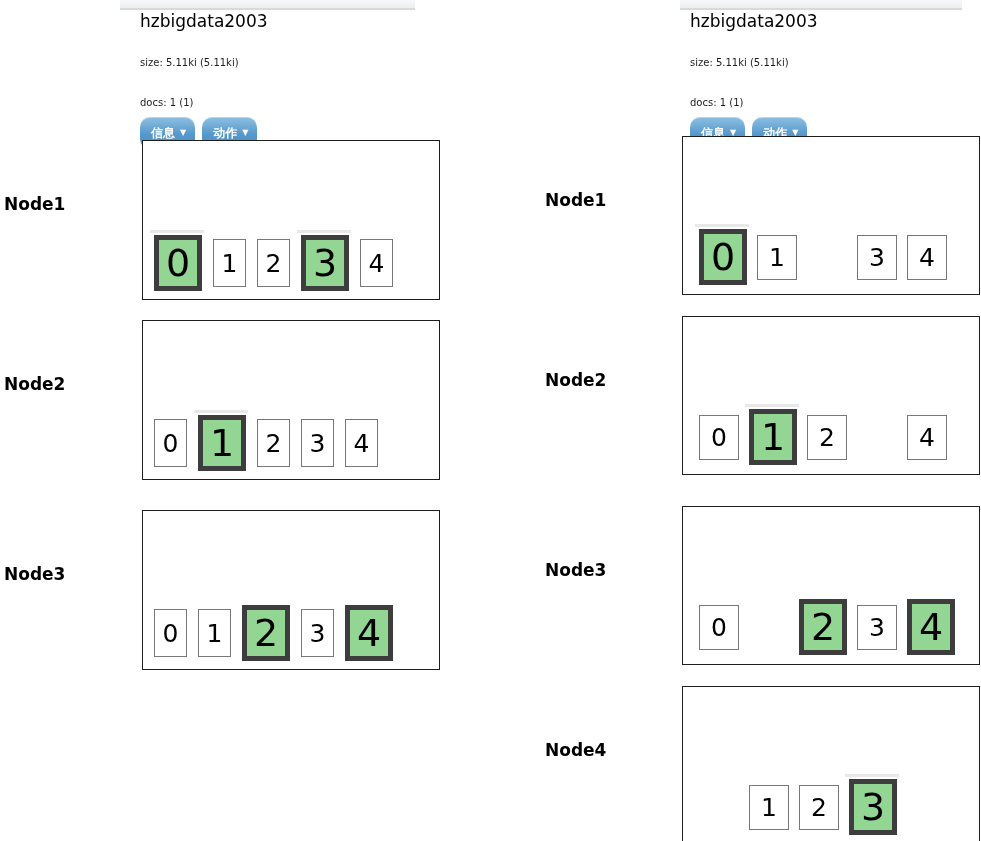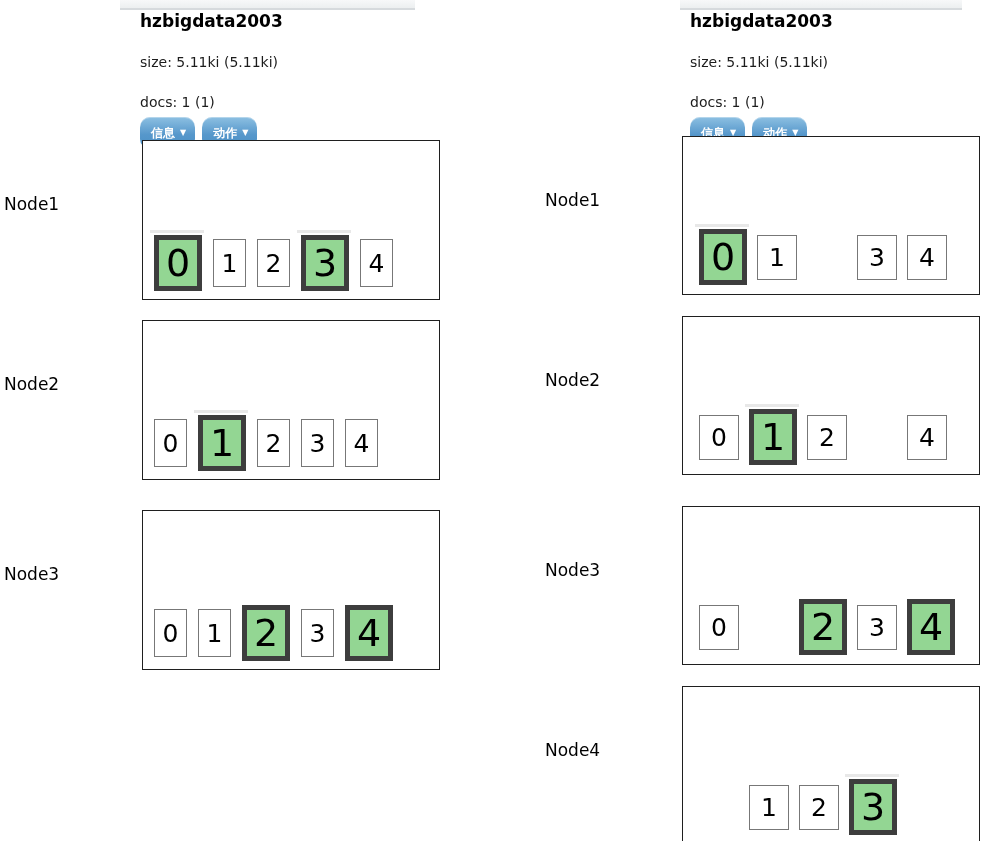--- a/index.html
+++ b/index.html
@@ -8,37 +8,37 @@
     font-family:"DejaVu Sans","Liberation Sans",sans-serif;color:#000;
   }
   .topbar{position:absolute;top:0;height:8px;background:linear-gradient(#f7f8f9,#eceff0);border-bottom:2px solid #d6dadd;}
   .topbar-left{left:120px;width:295px;}
   .topbar-right{left:680px;width:282px;}
 
   .col{position:absolute;inset:0;}
   .idx-header{position:absolute;top:11px;}
   .col-left .idx-header{left:140px;}
   .col-right .idx-header{left:690px;}
-  .idx-title{margin:0 0 3px 0;font-size:17px;font-weight:bold;line-height:20px;}
-  .meta{font-size:14px;line-height:15.5px;color:#1c1c1c;margin-top:24px;}
+  .idx-title{margin:0 0 3px 0;font-size:17px;font-weight:normal;line-height:20px;}
+  .meta{font-size:10px;line-height:15.5px;color:#1c1c1c;margin-top:24px;}
   .btn-row{margin-top:7px;display:flex;gap:7px;}
   .pill{
     display:inline-flex;align-items:center;gap:5px;height:32px;padding:0 9px 0 11px;
     border:none;border-radius:10px;cursor:pointer;font-family:inherit;
     background:linear-gradient(#8dc0e2 0%,#5697cb 55%,#4a90c6 100%);
     color:#fff;font-weight:bold;font-size:12px;
     box-shadow:inset 0 1px 0 rgba(255,255,255,.35);
   }
   .caret{font-size:8px;line-height:8px;}
 
   .nodes{position:absolute;left:0;top:140px;right:0;}
   .col-right .nodes{top:136px;}
   .node-row{position:relative;height:160px;margin-bottom:20px;}
   .node-row:nth-child(2){margin-bottom:30px;}
-  .node-label{position:absolute;top:54px;font-size:17px;font-weight:normal;text-align:center;}
+  .node-label{position:absolute;top:54px;font-size:17px;font-weight:bold;text-align:center;}
   .col-left .node-label{left:4px;}
   .col-right .node-label{left:545px;}
   .node-box{position:absolute;top:0;background:#fff;border:1px solid #1f1f1f;}
   .col-left .node-box{left:142px;width:296px;height:158px;}
   .col-right .node-box{left:682px;width:296px;height:157px;}
 
   .shard-row{position:absolute;left:11px;bottom:8px;display:flex;align-items:center;gap:11px;}
   .col-right .shard-row{left:16px;bottom:9px;gap:10px;}
   .shard{
     position:relative;display:flex;align-items:center;justify-content:center;

